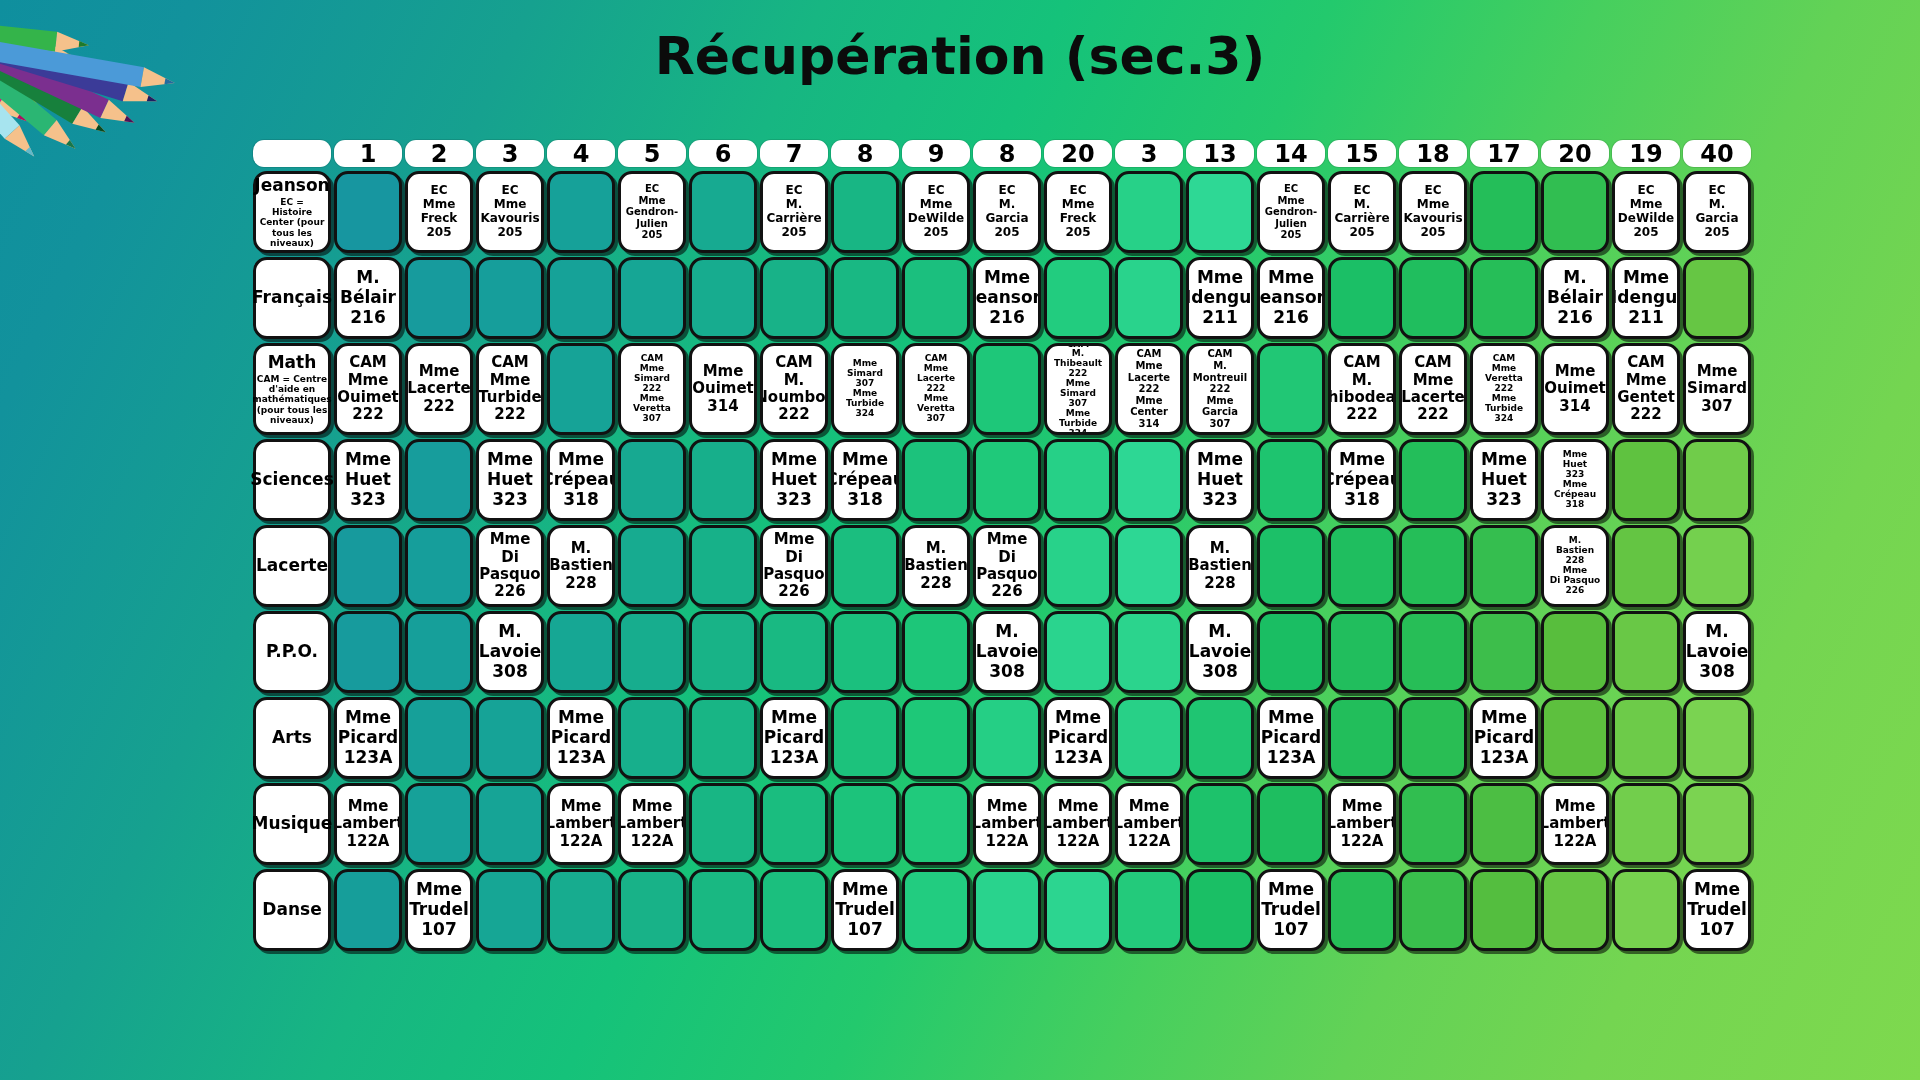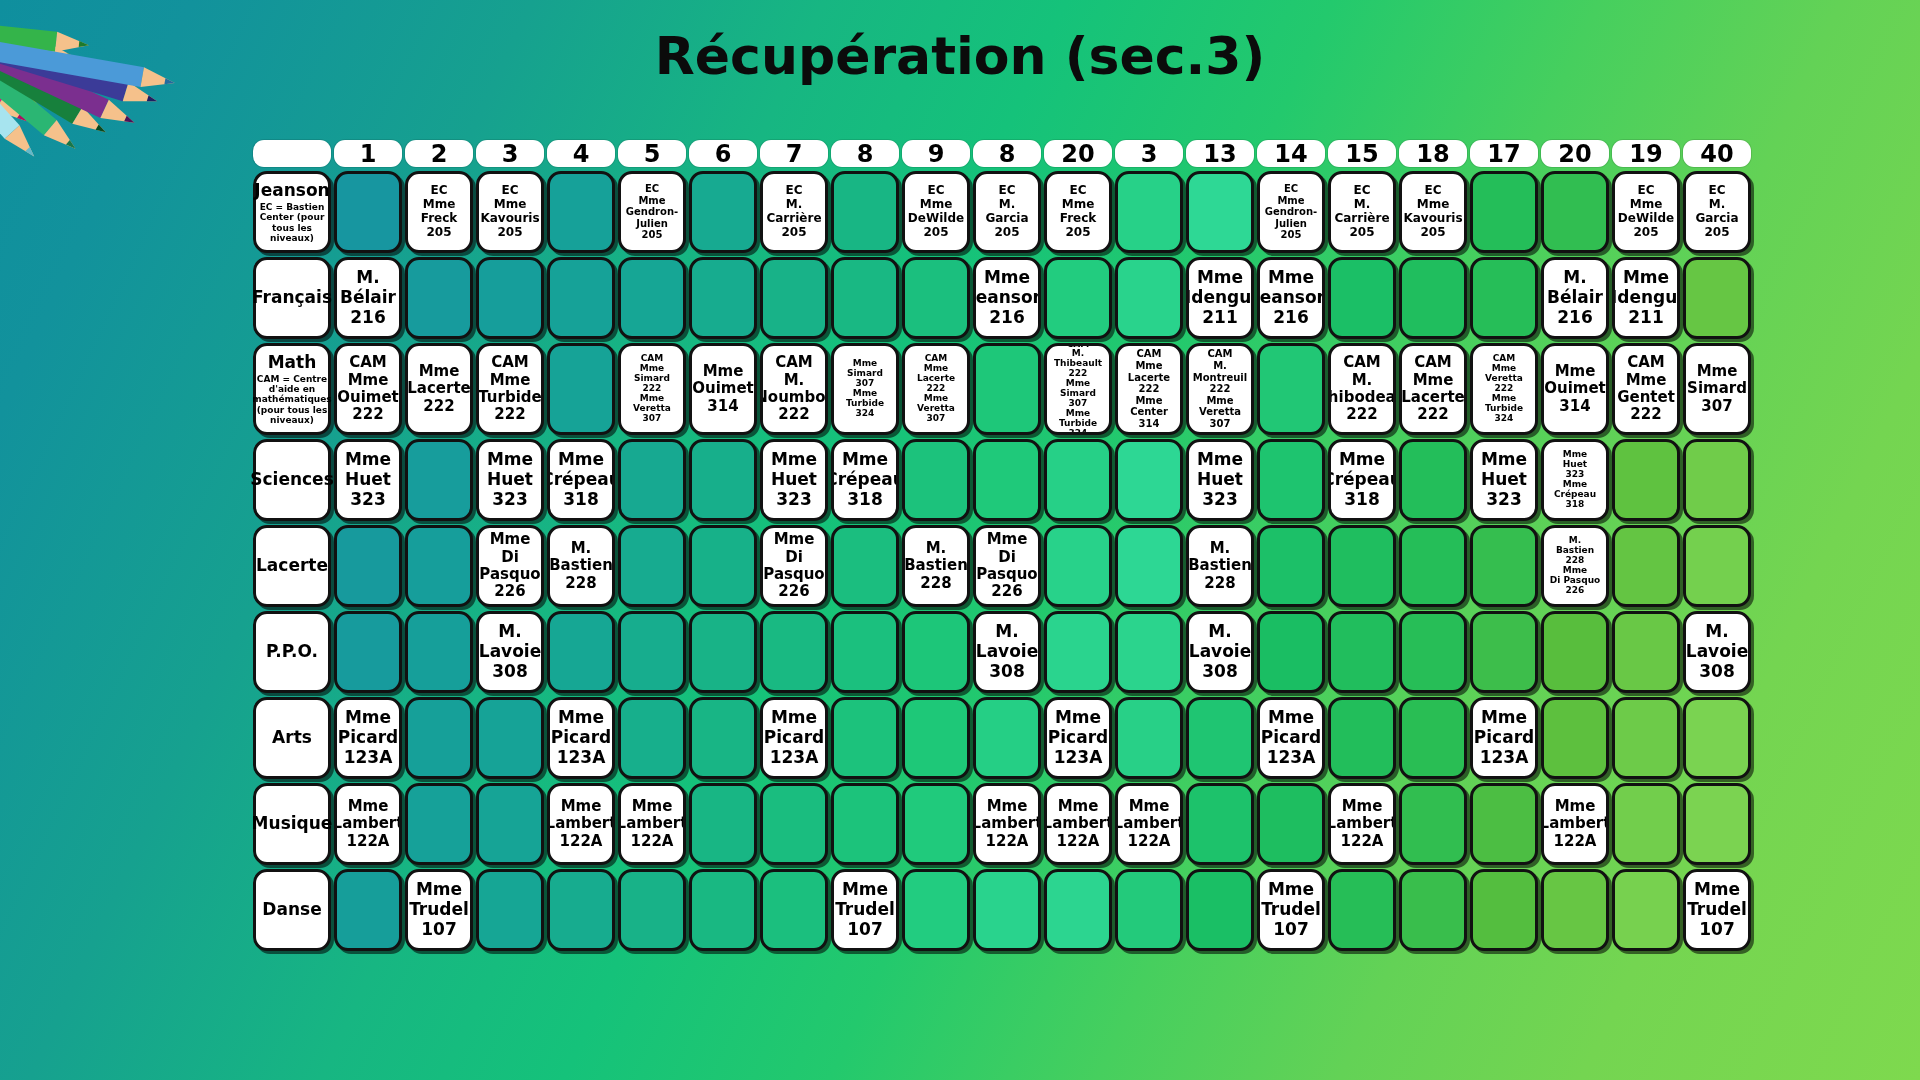--- a/index.html
+++ b/index.html
@@ -166,21 +166,21 @@
       <div class="hdr">13</div>
       <div class="hdr">14</div>
       <div class="hdr">15</div>
       <div class="hdr">18</div>
       <div class="hdr">17</div>
       <div class="hdr">20</div>
       <div class="hdr">19</div>
       <div class="hdr">40</div>
       <div class="rowlbl r1">
         <div class="rl-main">Jeanson</div>
-        <div class="rl-sub">EC = Bastien Center (pour tous les niveaux)</div>
+        <div class="rl-sub">EC = Histoire Center (pour tous les niveaux)</div>
       </div>
       <div class="cell r1 s-sm" style="background: rgb(23, 150, 160);"></div>
       <div class="cell r1 s-sm filled">
         <div class="ln">EC</div>
         <div class="ln">Mme</div>
         <div class="ln">Freck</div>
         <div class="ln">205</div>
       </div>
       <div class="cell r1 s-sm filled">
         <div class="ln">EC</div>
@@ -377,21 +377,21 @@
         <div class="ln">CAM</div>
         <div class="ln">Mme Lacerte</div>
         <div class="ln">222</div>
         <div class="ln">Mme Center</div>
         <div class="ln">314</div>
       </div>
       <div class="cell r3 s-xs filled">
         <div class="ln">CAM</div>
         <div class="ln">M. Montreuil</div>
         <div class="ln">222</div>
-        <div class="ln">Mme Veretta</div>
+        <div class="ln">Mme Garcia</div>
         <div class="ln">307</div>
       </div>
       <div class="cell r3 s-md" style="background: rgb(33, 199, 117);"></div>
       <div class="cell r3 s-md filled">
         <div class="ln">CAM</div>
         <div class="ln">M.</div>
         <div class="ln">Thibodeau</div>
         <div class="ln">222</div>
       </div>
       <div class="cell r3 s-md filled">

